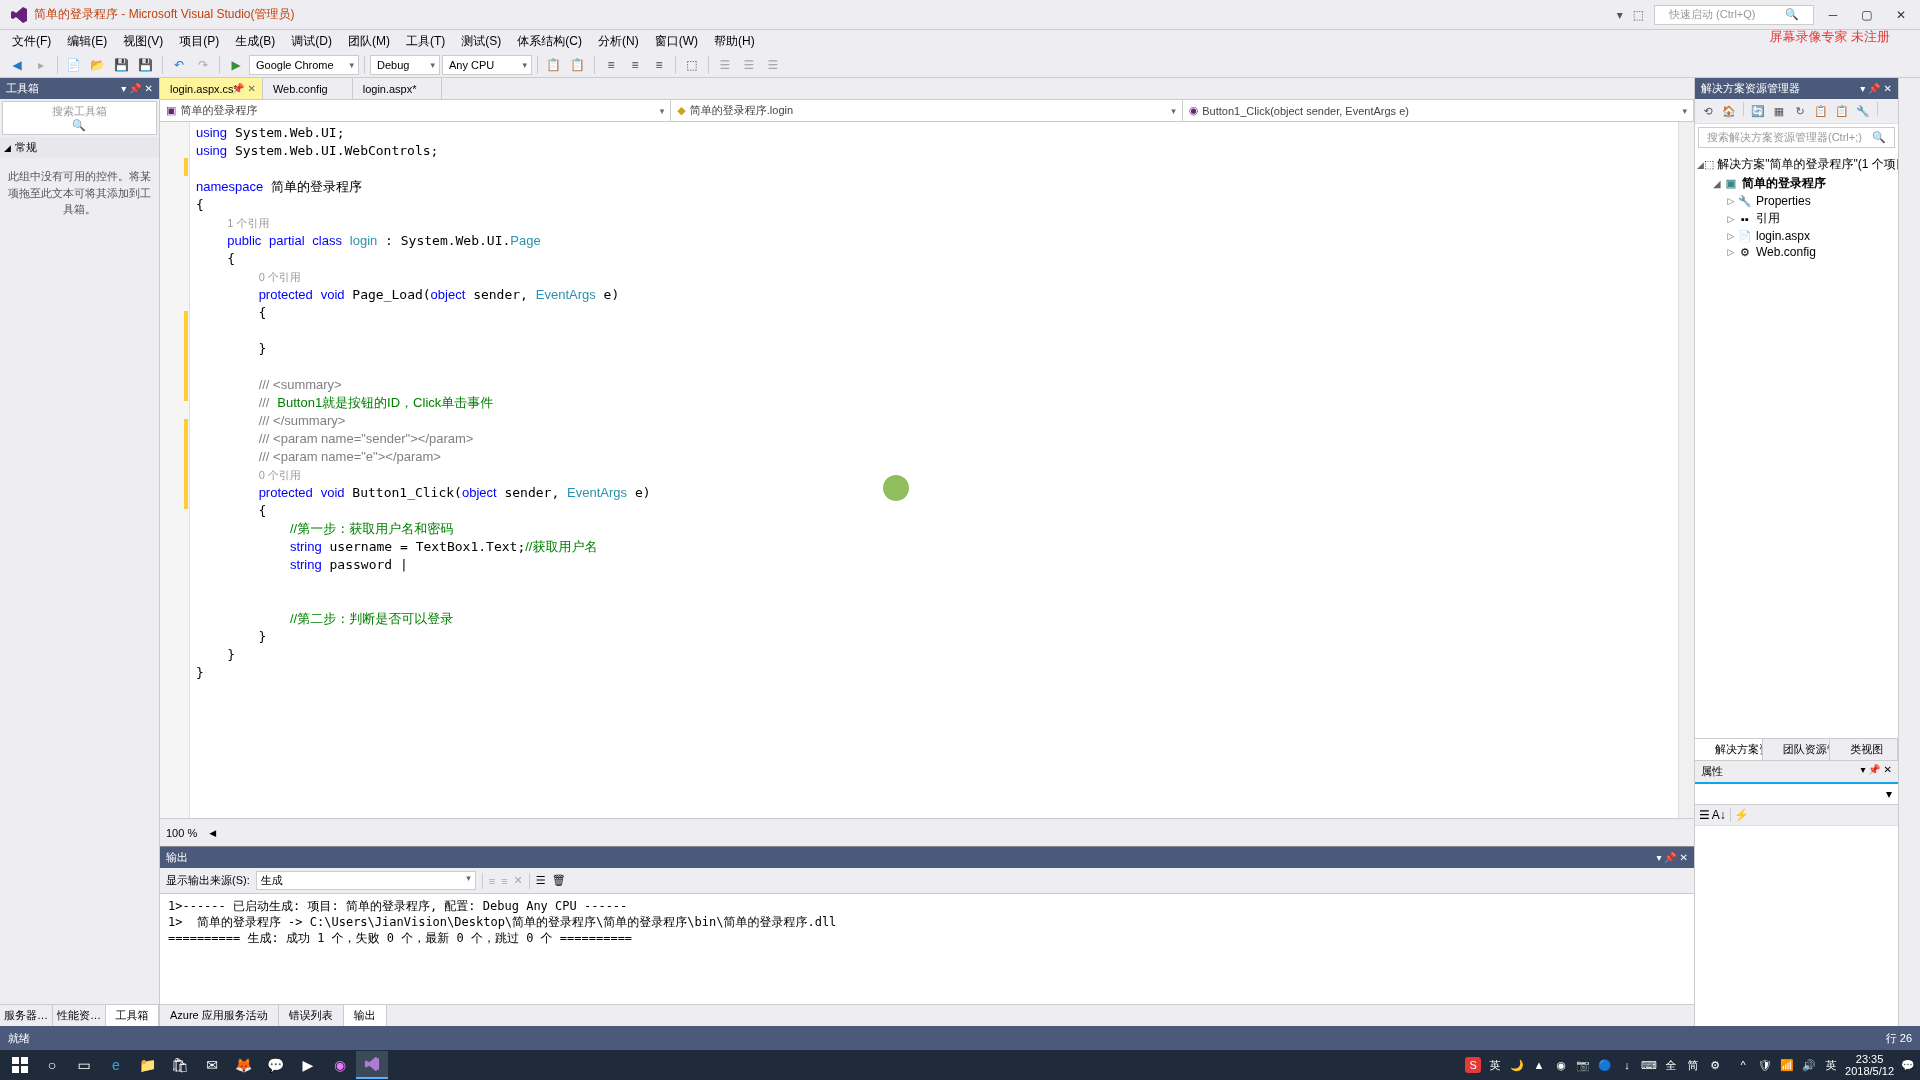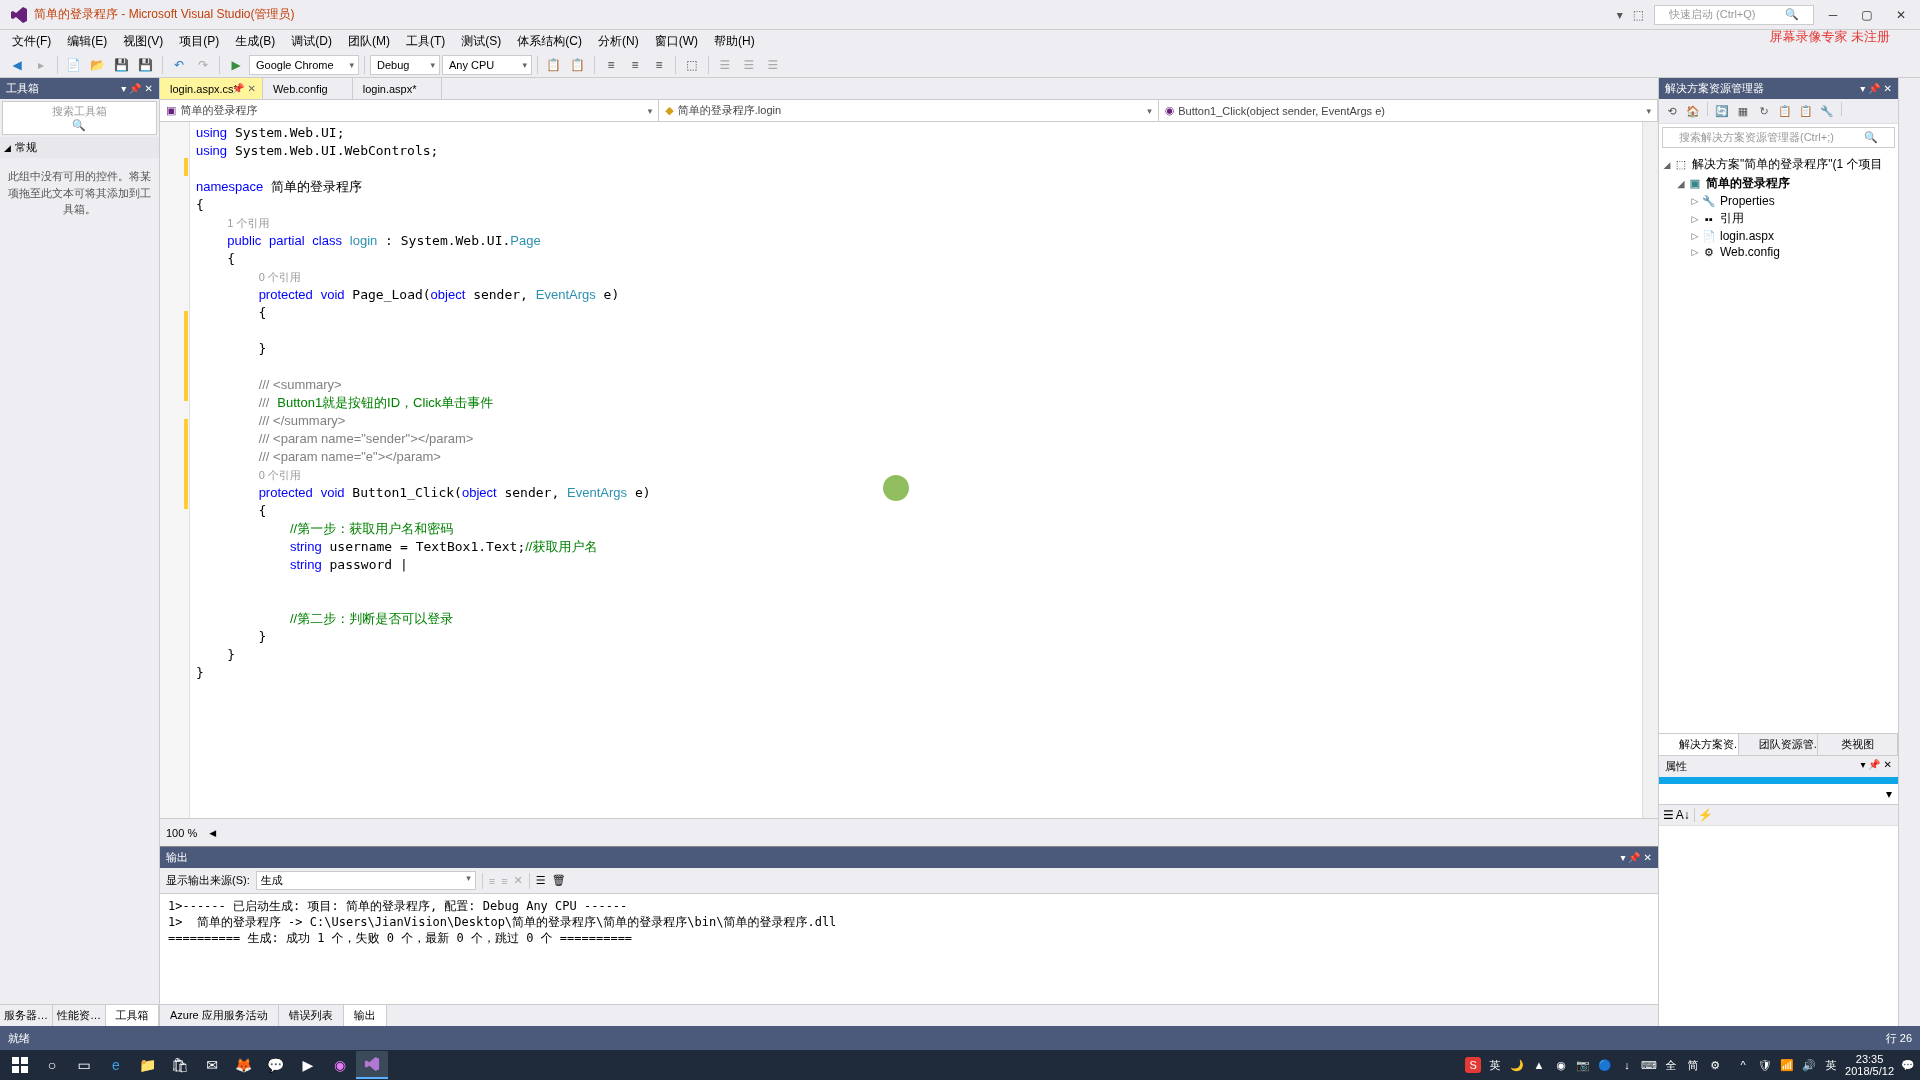--- a/index.html
+++ b/index.html
@@ -68,35 +68,35 @@
 .output-header { background:#4b5a7a; color:#fff; padding:3px 6px; font-size:11px; display:flex; align-items:center; justify-content:space-between;}
 .output-toolbar { padding:3px 6px; display:flex; align-items:center; gap:6px; font-size:11px; background:#eeeef2; border-bottom:1px solid #ccc;}
 .output-toolbar .out-combo { border:1px solid #ccc; width:220px; padding:1px 18px 1px 4px; font-size:11px; background:#fff; position:relative;}
 .output-toolbar .out-combo::after { content:"▾"; position:absolute; right:4px; color:#666; font-size:9px;}
 .output-text { font-family: Consolas, monospace; font-size:12px; padding:4px 8px; line-height:16px; white-space:pre; flex:1; overflow:hidden;}
 .bottom-tabs { display:flex; font-size:11px; border-top:1px solid #ccc; background:#eeeef2;}
 .bottom-tabs .btab { padding:3px 10px; border-right:1px solid #ccc;}
 .bottom-tabs .btab.active { background:#fff;}
 
 
-.right-panel { width: 240px; background: #fff; border-left: 1px solid #ccc; display: flex; flex-direction: column; }
+.right-panel { width: 204px; background: #fff; border-left: 1px solid #ccc; display: flex; flex-direction: column; }
 .right-tabs-strip { width:22px; background:#eeeef2; border-left:1px solid #ccc;}
 .se-toolbar { padding:3px 4px; display:flex; gap:3px; border-bottom:1px solid #e0e0e0; background:#eeeef2;}
 .se-toolbar .se-btn { width:18px; height:18px; display:flex; align-items:center; justify-content:center; font-size:11px; color:#555;}
-.se-search { border:1px solid #ccc; margin:3px; padding:2px 16px; font-size:11px; color:#999; display:flex; align-items:center; justify-content:space-between; background:#fff;}
+.se-search { border:1px solid #ccc; margin:3px; padding:2px 8px; font-size:11px; color:#999; display:flex; align-items:center; justify-content:space-between; background:#fff;}
 .tree { padding:4px 2px; flex:1; font-size:12px; overflow:auto;}
 .tree-item { display:flex; align-items:center; padding:1px 0; white-space:nowrap;}
 .tree-item .exp { width:12px; font-size:9px; color:#666; text-align:center;}
 .tree-item .ticon { width:16px; height:14px; margin-right:3px; display:inline-flex; align-items:center; justify-content:center; font-size:11px;}
 .tree-item.bold { font-weight:bold;}
 .right-bot-tabs { display:flex; font-size:11px; border-top:1px solid #ccc; background:#eeeef2;}
 .right-bot-tabs .rtab { flex:1; padding:3px 20px; text-align:center; border-right:1px solid #ccc; white-space:nowrap; overflow:hidden;}
 .right-bot-tabs .rtab.active { background:#fff;}
 .prop-panel { border-top:1px solid #ccc;}
-.prop-header { background:#eeeef2; padding:3px 6px; font-size:11px; display:flex; justify-content:space-between; border-bottom:7px solid #0ea5e9;}
+.prop-header { background:#eeeef2; padding:3px 6px; font-size:11px; display:flex; justify-content:space-between; border-bottom:2px solid #0ea5e9;}
 .prop-toolbar { padding:3px 4px; display:flex; gap:2px; border-bottom:1px solid #e0e0e0; background:#eeeef2;}
 .prop-body { height:200px; background:#fff;}
 
 
 .statusbar { height:24px; background:#4b5a7a; color:#fff; display:flex; align-items:center; padding:0 8px; font-size:11px; justify-content:space-between;}
 
 
 .taskbar { height:30px; background:#1f2b3a; display:flex; align-items:center; padding:0 4px; }
 .taskbar .tb-icon { width:32px; height:28px; display:flex; align-items:center; justify-content:center; color:#fff; font-size:14px;}
 .taskbar .tb-right { margin-left:auto; display:flex; align-items:center; gap:6px; color:#fff; font-size:11px;}

